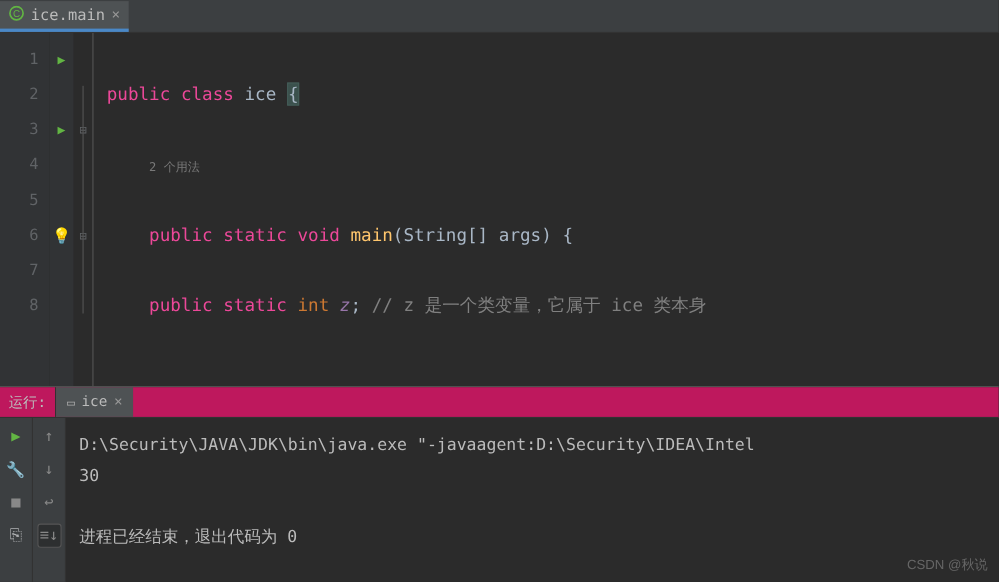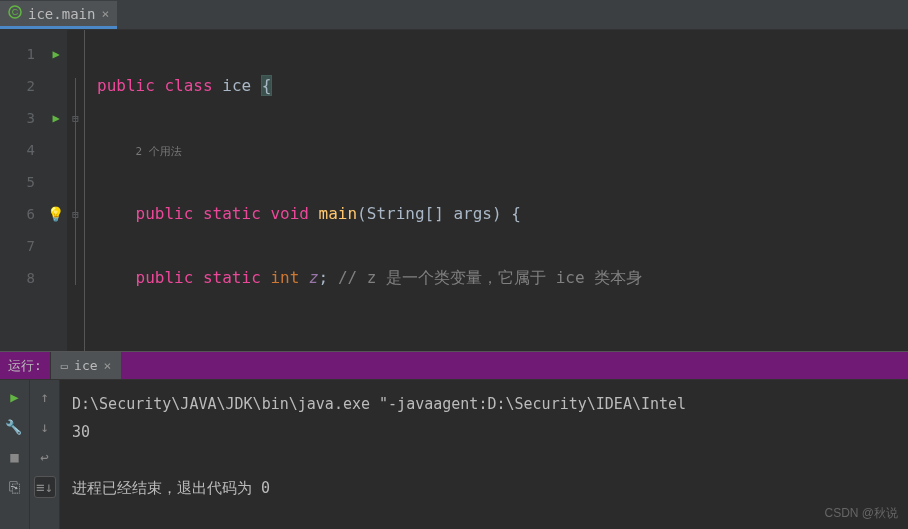--- a/index.html
+++ b/index.html
@@ -86,21 +86,21 @@
   .brace-hl { background:#3b514d; border:1px solid #445c58;}
   
   .run-panel {
     height:178px;
     background:#2b2b2b;
     border-top:1px solid #555555;
     display:flex; flex-direction:column;
   }
   .run-header {
     height:28px;
-    background:#701a75;
+    background:#be185d;
     display:flex; align-items:center;
     font-size:13px; color:#bbb;
     border-bottom:1px solid #323232;
   }
   .run-header .lbl { padding:0 8px; border-right:1px solid #323232; height:100%; display:flex; align-items:center;}
   .run-header .cfg {
     display:flex; align-items:center; gap:6px;
     padding:0 10px; height:100%;
     background:#4e5254;
   }

